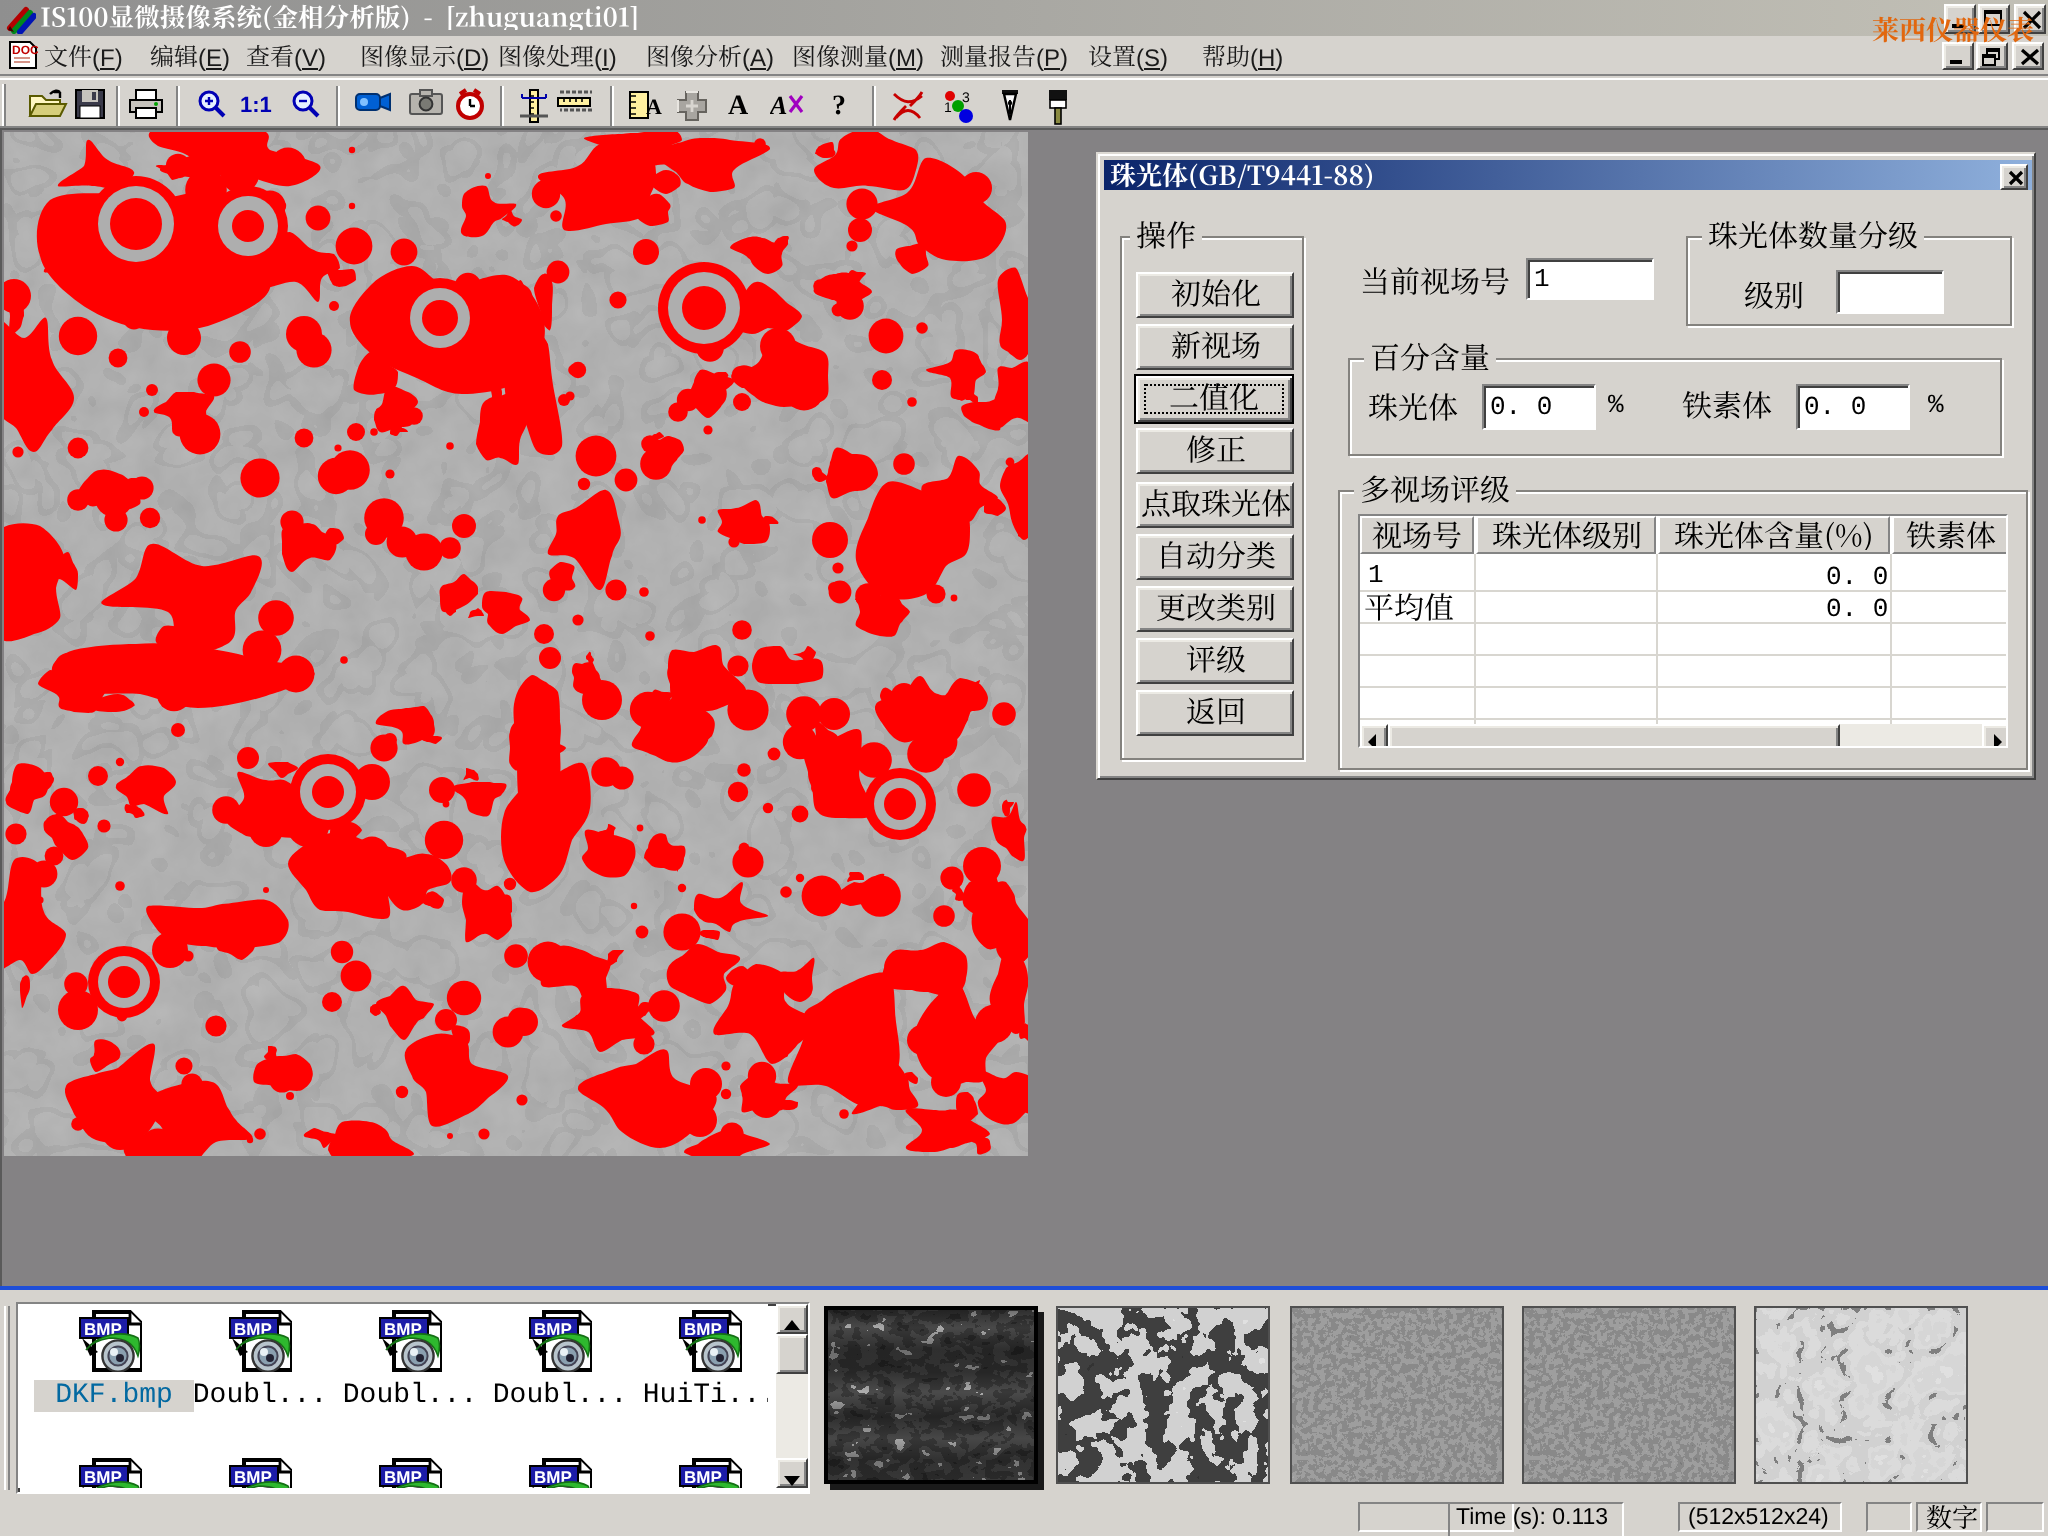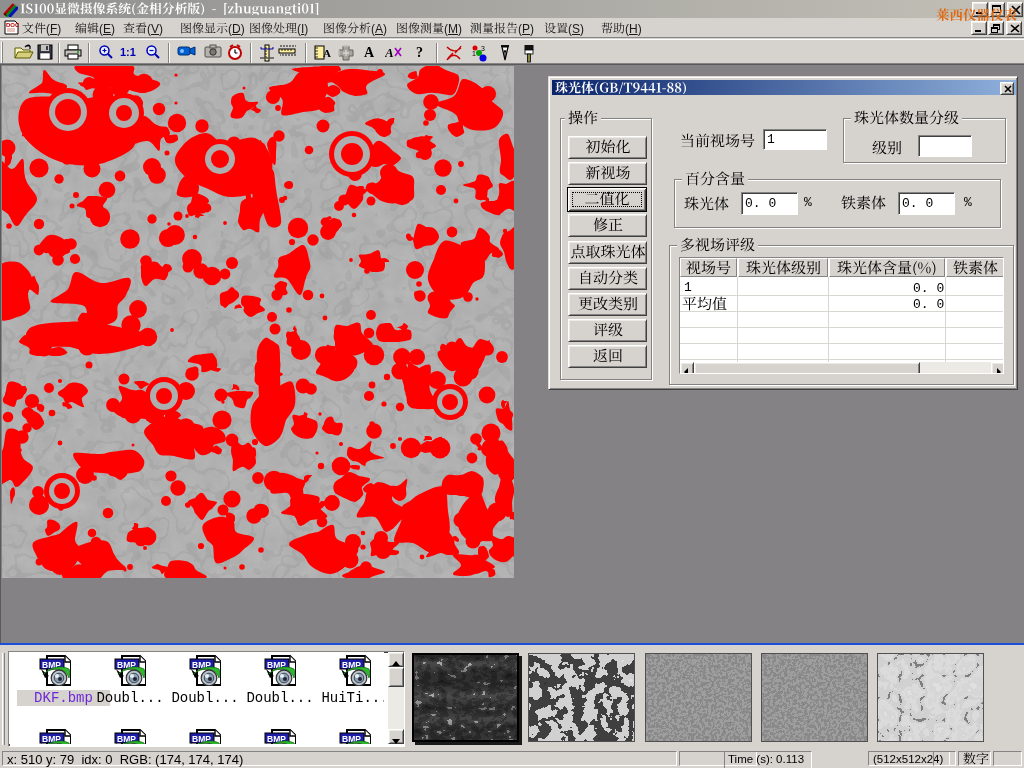--- a/index.html
+++ b/index.html
@@ -1125,21 +1125,21 @@
             <path d="M26 2 V8 H32" fill="#fff" stroke="#000" stroke-width="1.4"></path>
             <rect x="1" y="5" width="24" height="10" fill="#1C1CA8" stroke="#000"></rect>
             <text x="3" y="13.5" font-size="8.5" font-weight="bold" fill="#fff" font-family="Liberation Sans">BMP</text>
             <path d="M2 15 L10 22 L6 24 Z" fill="#000"></path>
             <path d="M4 21 C10 13 22 11 30 15 C31 17 31 21 30 24 C28 18 24 15 16 15 C10 16 6 18 4 21 Z" fill="#2EB82E" stroke="#157015" stroke-width="0.8"></path>
             <circle cx="20" cy="24" r="7.8" fill="#B8C4CC" stroke="#333" stroke-width="1.2"></circle>
             <circle cx="20" cy="24" r="4.8" fill="#8AA0B0" stroke="#445"></circle>
             <circle cx="18" cy="22" r="2" fill="#E8F0F4"></circle>
             <circle cx="21" cy="25" r="2" fill="#223"></circle>
           </svg></div>
-        <div style="position:absolute;left:8px;top:38px;width:93px;height:16px;text-align:center;font:14px 'Liberation Mono';color:#6d28d9;background:#D6D3CE;">DKF.bmp</div>
+        <div style="position:absolute;left:8px;top:38px;width:80px;height:16px;text-align:center;font:14px 'Liberation Mono';color:#0369a1;background:#D6D3CE;">DKF.bmp</div>
         <div style="position:absolute;left:30px;top:76px;width:32px;height:32px;"><svg width="32" height="32" viewBox="0 0 32 32">
             <path d="M8 2 H26 L32 8 V31 H8 Z" fill="#fff" stroke="#000" stroke-width="2"></path>
             <path d="M26 2 V8 H32" fill="#fff" stroke="#000" stroke-width="1.4"></path>
             <rect x="1" y="5" width="24" height="10" fill="#1C1CA8" stroke="#000"></rect>
             <text x="3" y="13.5" font-size="8.5" font-weight="bold" fill="#fff" font-family="Liberation Sans">BMP</text>
             <path d="M2 15 L10 22 L6 24 Z" fill="#000"></path>
             <path d="M4 21 C10 13 22 11 30 15 C31 17 31 21 30 24 C28 18 24 15 16 15 C10 16 6 18 4 21 Z" fill="#2EB82E" stroke="#157015" stroke-width="0.8"></path>
             <circle cx="20" cy="24" r="7.8" fill="#B8C4CC" stroke="#333" stroke-width="1.2"></circle>
             <circle cx="20" cy="24" r="4.8" fill="#8AA0B0" stroke="#445"></circle>
             <circle cx="18" cy="22" r="2" fill="#E8F0F4"></circle>
@@ -1311,24 +1311,23 @@
         <rect width="107" height="89" filter="url(#t3)"></rect>
       </svg></div>
     <div style="position:absolute;left:761px;top:8px;width:107px;height:89px;border:1px solid #505050;overflow:hidden;"><svg width="107" height="89">
         <rect width="107" height="89" filter="url(#t3)"></rect>
       </svg></div>
     <div style="position:absolute;left:877px;top:8px;width:107px;height:89px;border:1px solid #505050;overflow:hidden;"><svg width="107" height="89">
         <rect width="107" height="89" filter="url(#t5)"></rect>
       </svg></div>
   </div>
 <div style="position:absolute;left:0px;top:748px;width:1024px;height:20px;background:#D6D3CE;">
-    <div style="position:absolute;left:2px;top:3px;width:675px;height:15px;border:1px solid;border-color:#848484 #FFFFFF #FFFFFF #848484;font:13px 'Liberation Sans';color:#000;padding:0 0 0 4px;">x: 510 y: 79&nbsp; idx: 0&nbsp; RGB: (174, 174, 174)</div>
     <div style="position:absolute;left:679px;top:3px;width:78px;height:15px;border:1px solid;border-color:#848484 #FFFFFF #FFFFFF #848484;"></div>
     <div style="position:absolute;left:724px;top:3px;width:88px;height:30px;border:1px solid;border-color:#848484 #FFFFFF #FFFFFF #848484;font:11.5px 'Liberation Sans';padding:1px 0 0 3px;white-space:nowrap;">Time (s): 0.113</div>
-    <div style="position:absolute;left:868px;top:3px;width:82px;height:15px;border:1px solid;border-color:#848484 #FFFFFF #FFFFFF #848484;font:11.5px 'Liberation Sans';padding:1px 0 0 4px;white-space:nowrap;">(512x512x24)</div>
+    <div style="position:absolute;left:839px;top:3px;width:82px;height:15px;border:1px solid;border-color:#848484 #FFFFFF #FFFFFF #848484;font:11.5px 'Liberation Sans';padding:1px 0 0 4px;white-space:nowrap;">(512x512x24)</div>
     <div style="position:absolute;left:933px;top:3px;width:23px;height:15px;border:1px solid;border-color:#848484 #FFFFFF #FFFFFF #848484;"></div>
     <div style="position:absolute;left:958px;top:3px;width:33px;height:15px;border:1px solid;border-color:#848484 #FFFFFF #FFFFFF #848484;padding-left:4px;"><svg class="ct" style="" width="26.0" height="13.0" viewBox="0 0 2000 1000" fill="#000">
         <g transform="translate(0,880)">
           <use href="#g95" x="0"></use>
           <use href="#g106" x="1000"></use>
         </g>
       </svg></div>
     <div style="position:absolute;left:993px;top:3px;width:29px;height:15px;border:1px solid;border-color:#848484 #FFFFFF #FFFFFF #848484;"></div>
   </div>
 </body></html>

